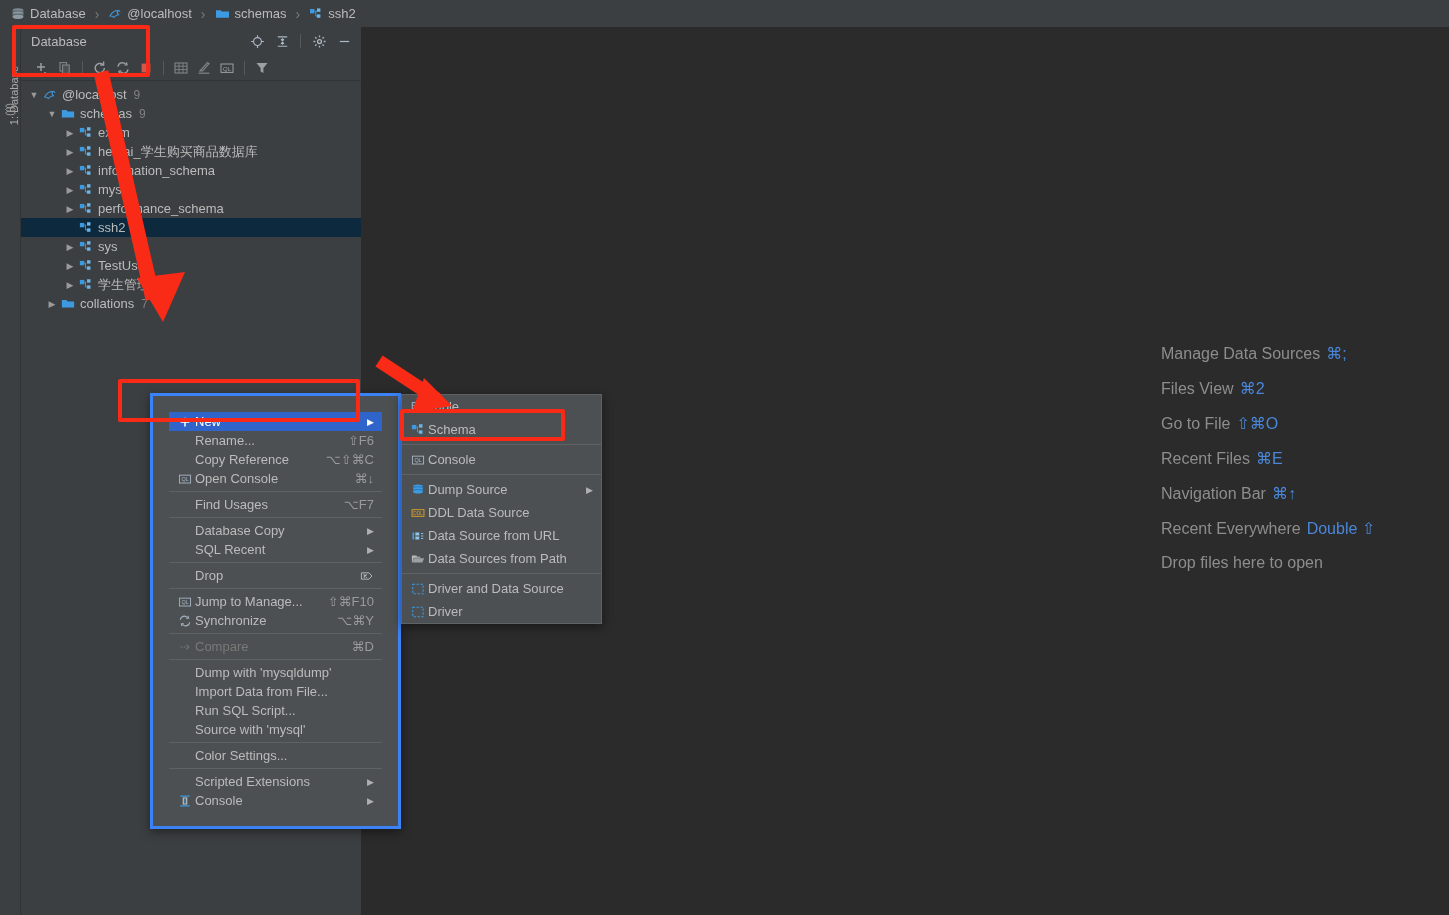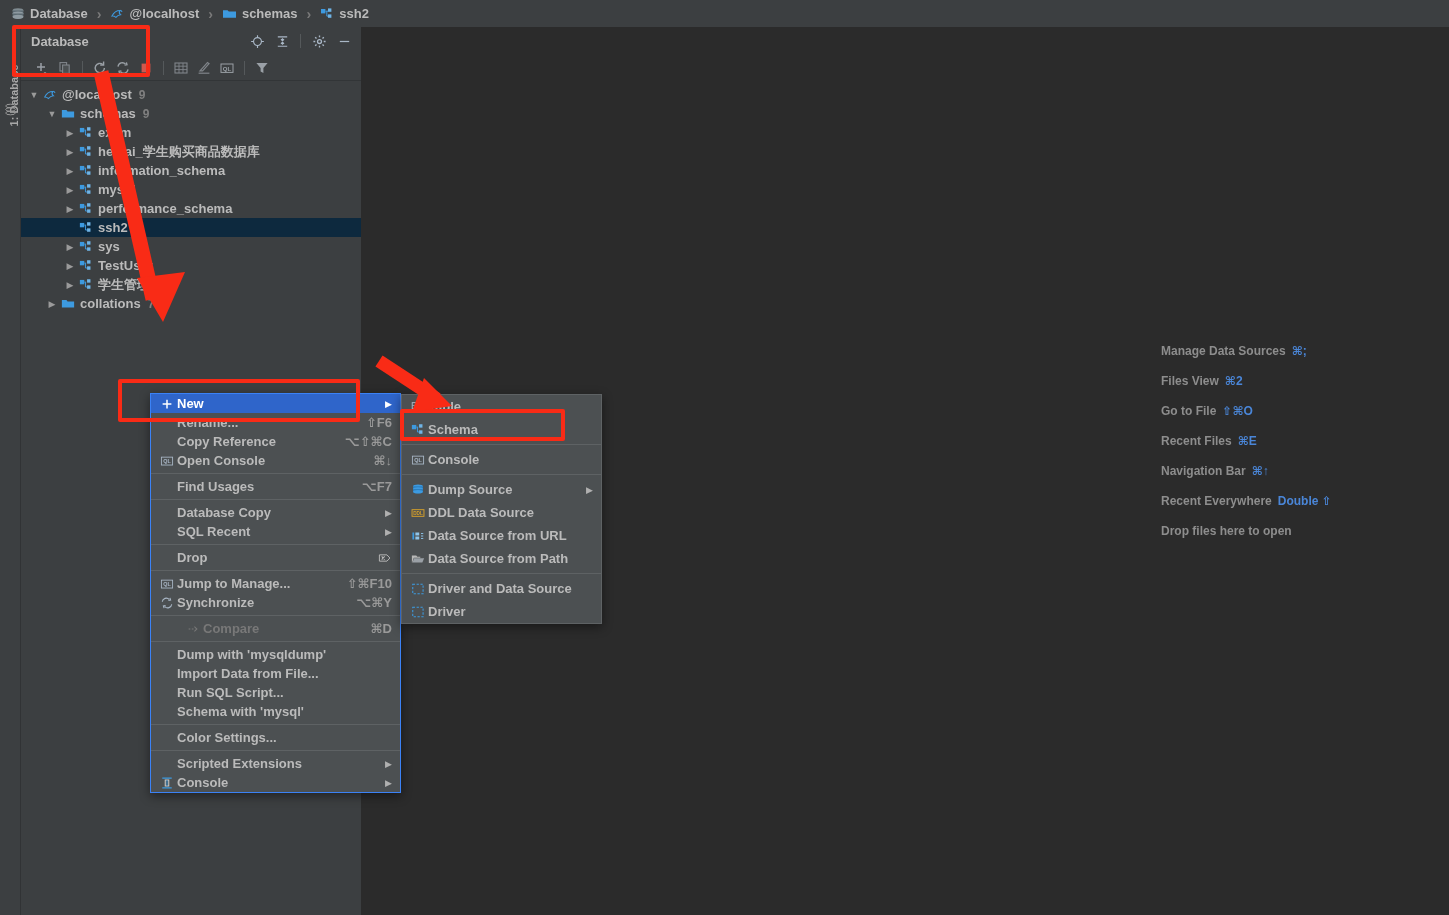--- a/index.html
+++ b/index.html
@@ -2,21 +2,21 @@
 <html><head>
 <meta charset="utf-8">
 <style>
   * { box-sizing: border-box; margin: 0; padding: 0; }
   html, body {
     width: 1449px; height: 915px;
     background: #2b2b2b;
     font-family: "Liberation Sans", "DejaVu Sans", sans-serif;
     overflow: hidden;
   }
-  #root { position: relative; width: 1449px; height: 762px; font-weight: bold; }
+  #root { position: relative; width: 1449px; height: 762px; }
 
   
   .breadcrumb {
     position: absolute; left: 0; top: 0; width: 1449px; height: 27px;
     background: #3c3f41; display: flex; align-items: center;
     padding-left: 8px; gap: 2px;
   }
   .crumb { display: flex; align-items: center; gap: 5px; padding: 0 3px; }
   .crumb-label { font-size: 13px; color: #bbbbbb; }
   .crumb-sep { color: #7a7a7a; font-size: 14px; padding: 0 4px; }
@@ -75,31 +75,31 @@
     width: 14px; display: inline-flex; justify-content: center;
     color: #9a9a9a; font-size: 9px; flex: none;
   }
   .ticon-s { width: 18px; display: inline-flex; justify-content: center; flex: none; }
   .tlabel { margin-left: 3px; }
   .tcount { margin-left: 7px; color: #808080; font-size: 12px; }
 
   
   .ctxmenu {
     position: absolute; left: 150px; top: 393px; width: 251px;
-    background: #4c5052; border: 1px solid #3b82f6;
+    background: #4c5052; border: 3px solid #3b82f6;
     box-shadow: 0 3px 10px rgba(0,0,0,.45);
-    padding: 0; z-index: 40;
+    padding: 16px; z-index: 40;
   }
   .mitem {
     position: relative; height: 19px; display: flex; align-items: center;
     font-size: 13px; color: #bbbbbb; padding-left: 6px; padding-right: 8px;
   }
   .mitem.tall { height: 23px; }
   .mitem.highlight { background: #2f65ca; color: #ffffff; }
-  .mitem.disabled { color: #787878; margin-left: 26px; }
+  .mitem.disabled { color: #787878; }
   .micon {
     width: 20px; flex: none; display: inline-flex; align-items: center;
     justify-content: center; color: #a9b7c6;
   }
   .mlabel { flex: 1; }
   .mshort { color: #9a9a9a; font-size: 13px; margin-left: 16px; }
   .msep { height: 1px; background: #5e6264; margin: 3px 0; }
   .marrow { color: #b0b0b0; font-size: 9px; margin-left: 14px; }
   .mitem.highlight .marrow { color: #ffffff; }
 
@@ -108,21 +108,21 @@
     position: absolute; left: 401px; top: 394px; width: 201px;
     background: #4c5052; border: 1px solid #5e6264;
     box-shadow: 0 3px 10px rgba(0,0,0,.45); z-index: 41;
   }
 
   
   .hints {
     position: absolute; left: 1161px; top: 344px; width: 280px;
     display: flex; flex-direction: column; gap: 16px;
   }
-  .hint { font-size: 12px; color: #8d8d8d; white-space: nowrap; }
+  .hint { font-size: 16px; color: #8d8d8d; white-space: nowrap; }
   .hint .key { color: #4a86d8; margin-left: 6px; }
 
   
   .anno { position: absolute; z-index: 60; pointer-events: none; }
   .annobox { border: 4px solid #f92b16; border-radius: 2px; }
   svg.annosvg { position: absolute; left: 0; top: 0; z-index: 61;
     pointer-events: none; }
 
   
   svg { display: block; }
@@ -525,21 +525,21 @@
       <div class="mitem">
         <span class="micon"></span>
         <span class="mlabel">Import Data from File...</span>
       </div>
       <div class="mitem">
         <span class="micon"></span>
         <span class="mlabel">Run SQL Script...</span>
       </div>
       <div class="mitem">
         <span class="micon"></span>
-        <span class="mlabel">Schema with 'mysql'</span>
+        <span class="mlabel">Source with 'mysql'</span>
       </div>
       <div class="msep"></div>
       <div class="mitem">
         <span class="micon"></span>
         <span class="mlabel">Color Settings...</span>
       </div>
       <div class="msep"></div>
       <div class="mitem">
         <span class="micon"></span>
         <span class="mlabel">Scripted Extensions</span>
@@ -623,21 +623,21 @@
         </span>
         <span class="mlabel">Data Source from URL</span>
       </div>
       <div class="mitem tall">
         <span class="micon">
           <svg width="14" height="14" viewBox="0 0 16 16">
             <path d="M1 4h5l1.2 1.4h3.4v1.2H3.2L1.4 12H1z" fill="#b8b8b8"></path>
             <path d="M3.6 7h11.4l-2 5H1.6z" fill="#9aa0a6"></path>
           </svg>
         </span>
-        <span class="mlabel">Data Source from Path</span>
+        <span class="mlabel">Data Sources from Path</span>
       </div>
       <div class="msep"></div>
       <div class="mitem tall">
         <span class="micon">
           <svg width="14" height="14" viewBox="0 0 16 16">
             <rect x="2" y="2.6" width="11.8" height="10.8" fill="none" stroke="#3d9ae0" stroke-width="1.2" stroke-dasharray="2.6 1.8"></rect>
           </svg>
         </span>
         <span class="mlabel">Driver and Data Source</span>
       </div>

